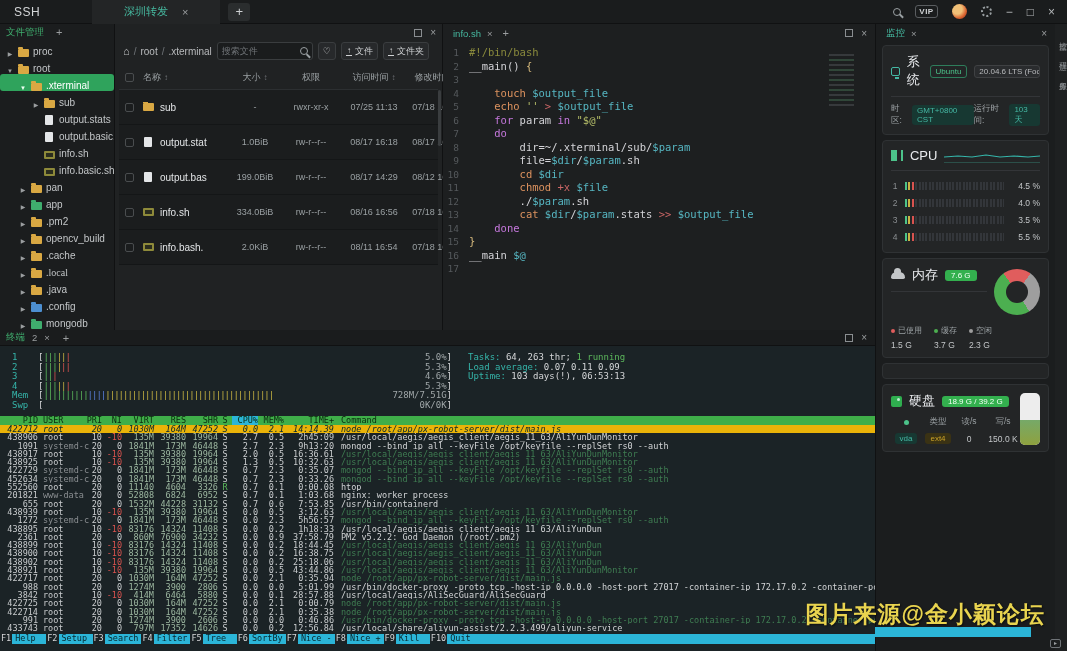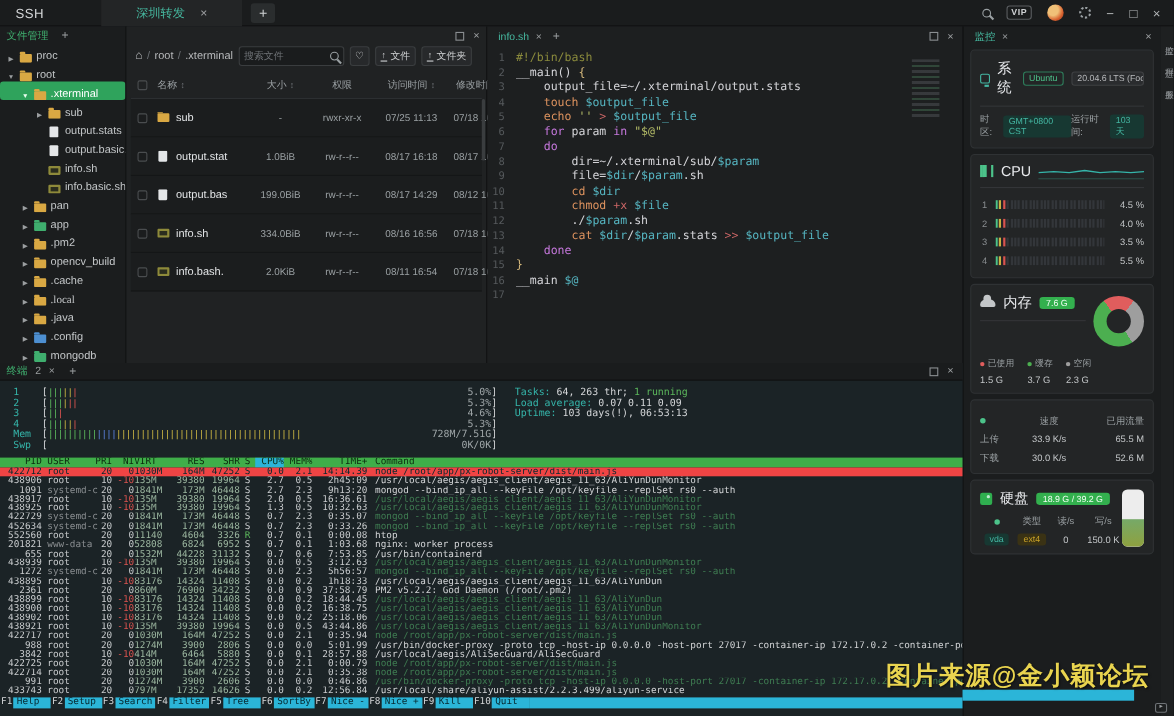--- a/index.html
+++ b/index.html
@@ -181,25 +181,25 @@
   .pipes { letter-spacing:-1px; overflow:hidden; white-space:nowrap; }
   .mval { margin-left:auto; color:#9fa6a8; }
   .hinfo { padding-left:16px; font-size:9px; line-height:9.5px; }
   .hinfo .lab { color:#35b5aa; } .hinfo .val { color:#d4d6d8; } .hinfo .run { color:#5cb85c; }
 
   .procs { margin-top:6px; }
   .prow { display:flex; height:8.3px; font-size:8.5px; line-height:8.4px; white-space:pre; overflow:hidden;
     color:#c9ccce; padding-left:4px; }
   .prow.head { background:#3fae49; color:#0b2a0e; height:9px; }
   .prow.head .hl { background:#2bb5d8; }
-  .prow.sel { background:#ef4444; color:#06282f; }
+  .prow.sel { background:#eab308; color:#06282f;font-style:italic; }
   .prow.sel * { color:#06282f !important; }
   .c-pid{width:34px;text-align:right;flex:0 0 34px;} .c-user{width:46px;padding-left:5px;flex:0 0 46px;}
   .c-pri{width:18px;text-align:right;flex:0 0 18px;} .c-ni{width:20px;text-align:right;flex:0 0 20px;}
-  .c-virt{width:32px;flex:0 0 32px;} .c-res{width:32px;text-align:right;flex:0 0 32px;}
+  .c-virt{width:32px;text-align:right;flex:0 0 32px;} .c-res{width:32px;text-align:right;flex:0 0 32px;}
   .c-shr{width:32px;text-align:right;flex:0 0 32px;} .c-s{width:14px;text-align:center;flex:0 0 14px;}
   .c-cpu{width:26px;text-align:right;flex:0 0 26px;} .c-mem{width:26px;text-align:right;flex:0 0 26px;}
   .c-time{width:50px;text-align:right;flex:0 0 50px;} .c-cmd{flex:1;padding-left:7px;overflow:hidden;}
   .u-mut { color:#8a8e91; } .ni-neg { color:#d9534f; } .s-run { color:#5cb85c; }
   .num { color:#9cb7a0; } .cmd-dim { color:#3f7d52; } .cmd-n { color:#d2d4d6; }
 
   .fkeys { display:flex; height:9.5px; font-size:8.5px; line-height:9.5px;
     font-family:"DejaVu Sans Mono", monospace; margin-top:2px; }
   .fk { color:#d4d6d8; padding:0 1px; }
   .fl { background:#2bb5d8; color:#06282f; padding:0 3px; min-width:34px; }
@@ -445,21 +445,21 @@
       </div>
       <span class="ed-plus">+</span>
       <div class="ed-corner">
         <span class="ic-expand"></span>
         <span class="fp-x">×</span>
       </div>
     </div>
     <div id="code" class="code">
         <div class="cl"><span class="gut">1</span><span class="tk-c">#!/bin/bash</span></div>
         <div class="cl"><span class="gut">2</span><span class="tk-p">__main() </span><span class="tk-b">{</span></div>
-        <div class="cl"><span class="gut">3</span><span class="tk-p">    output_file=~/.xterminal/output.stats</span></div>
+        <div class="cl"><span class="gut">3</span></div>
         <div class="cl"><span class="gut">4</span><span class="tk-cmd">    touch</span><span class="tk-v"> $output_file</span></div>
         <div class="cl"><span class="gut">5</span><span class="tk-cmd">    echo</span><span class="tk-s"> ''</span><span class="tk-o"> &gt;</span><span class="tk-v"> $output_file</span></div>
         <div class="cl"><span class="gut">6</span><span class="tk-k">    for</span><span class="tk-p"> param </span><span class="tk-k">in</span><span class="tk-s"> "$@"</span></div>
         <div class="cl"><span class="gut">7</span><span class="tk-k">    do</span></div>
         <div class="cl"><span class="gut">8</span><span class="tk-p">        dir=~/.xterminal/sub/</span><span class="tk-v">$param</span></div>
         <div class="cl"><span class="gut">9</span><span class="tk-p">        file=</span><span class="tk-v">$dir</span><span class="tk-p">/</span><span class="tk-v">$param</span><span class="tk-p">.sh</span></div>
         <div class="cl"><span class="gut">10</span><span class="tk-cmd">        cd</span><span class="tk-v"> $dir</span></div>
         <div class="cl"><span class="gut">11</span><span class="tk-cmd">        chmod</span><span class="tk-o"> +x</span><span class="tk-v"> $file</span></div>
         <div class="cl"><span class="gut">12</span><span class="tk-p">        ./</span><span class="tk-v">$param</span><span class="tk-p">.sh</span></div>
         <div class="cl"><span class="gut">13</span><span class="tk-cmd">        cat</span><span class="tk-v"> $dir</span><span class="tk-p">/</span><span class="tk-v">$param</span><span class="tk-p">.stats</span><span class="tk-o"> &gt;&gt;</span><span class="tk-v"> $output_file</span></div>
@@ -664,31 +664,20 @@
       <div class="divider" style="width:96px;"></div>
       <div id="memlegend" class="mem-legend">
           <div class="leg"><span class="dot" style="background: rgb(224, 93, 93);"></span><span>已使用</span><span class="val">1.5 G</span></div>
           <div class="leg"><span class="dot" style="background: rgb(76, 175, 80);"></span><span>缓存</span><span class="val">3.7 G</span></div>
           <div class="leg"><span class="dot" style="background: rgb(158, 158, 158);"></span><span>空闲</span><span class="val">2.3 G</span></div>
         </div>
       <div id="donut" class="donut" style="background: conic-gradient(from -36deg, rgb(224, 93, 93) 0deg, rgb(224, 93, 93) 20%, rgb(158, 158, 158) 20%, rgb(158, 158, 158) 51%, rgb(76, 175, 80) 51%, rgb(76, 175, 80) 100%);"></div>
     </div>
 
     <div class="card">
-      <div id="ntable" class="ntable">
-          <span class="h"><span class="gdot"></span></span>
-          <span class="h c">速度</span>
-          <span class="h r">已用流量</span>
-          <span class="h">上传</span>
-          <span class="v c">33.9 K/s</span>
-          <span class="v r">65.5 M</span>
-          <span class="h">下载</span>
-          <span class="v c">30.0 K/s</span>
-          <span class="v r">52.6 M</span>
-        </div>
     </div>
 
     <div class="card">
       <div class="chead">
         <span class="ic-disk"></span>
         <h3>硬盘</h3>
         <span class="badge-green">18.9 G / 39.2 G</span>
       </div>
       <div id="dtable" class="dtable">
           <span class="h"><span class="gdot"></span></span>

